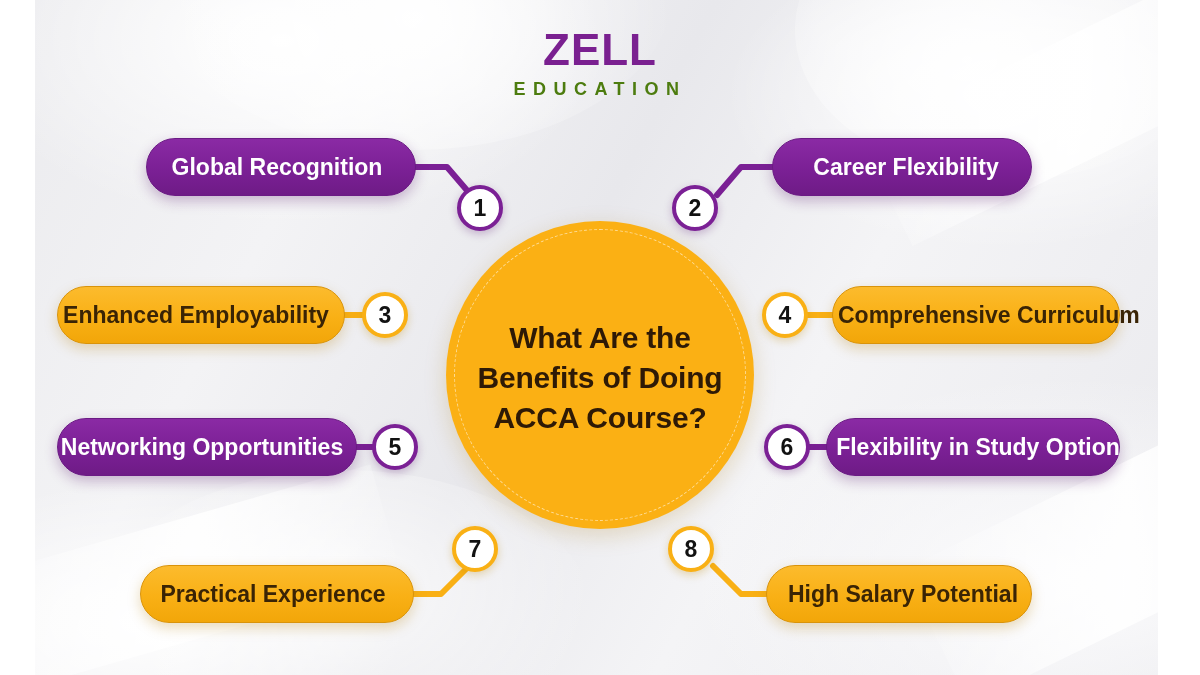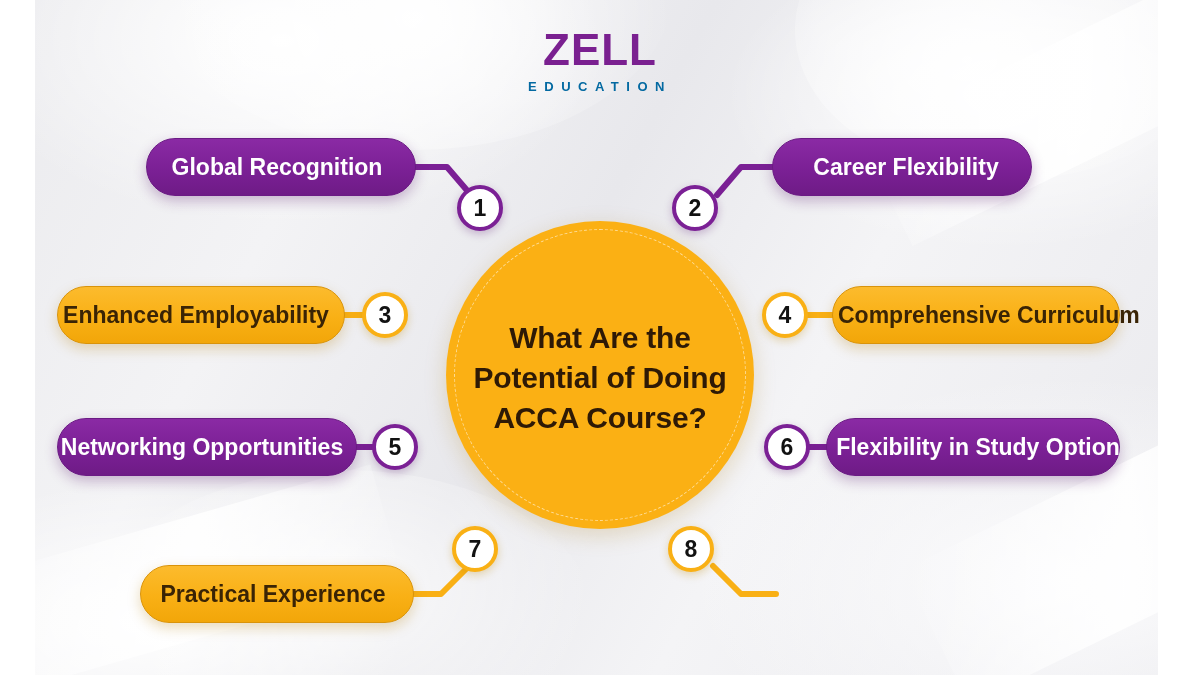--- a/index.html
+++ b/index.html
@@ -51,22 +51,22 @@
     text-align:center;z-index:6;
   }
   .logo-word{
     font-size:44px;font-weight:700;letter-spacing:1px;
     color:#7a2090;line-height:1;
     font-family:"Liberation Sans", sans-serif;
     display:inline-block;position:relative;
   }
   .logo-sub{
     margin-top:7px;
-    font-size:13px;letter-spacing:7.5px;
-    color:#0369a1;font-weight:600;
+    font-size:18px;letter-spacing:7.5px;
+    color:#4d7c0f;font-weight:600;
     font-family:"Liberation Sans", sans-serif;
   }
 
   
   .halo{
     position:absolute;left:412px;top:187px;width:376px;height:376px;
     border-radius:50%;
     background:radial-gradient(circle at 50% 50%,
       rgba(255,255,255,0) 0%,
       rgba(255,255,255,0) 72%,
@@ -177,21 +177,21 @@
     <path d="M 406 594 L 441 594 L 469 566" fill="none" stroke="#f9b015" stroke-width="6" stroke-linecap="round" stroke-linejoin="round"></path>
 
     <path d="M 713 566 L 741 594 L 776 594" fill="none" stroke="#f9b015" stroke-width="6" stroke-linecap="round" stroke-linejoin="round"></path>
   </svg>
 
   <div class="halo"></div>
   <div class="center-circle">
     <div class="center-dash"></div>
     <div class="center-text">
       <div>What Are the</div>
-      <div>Potential of Doing</div>
+      <div>Benefits of Doing</div>
       <div>ACCA Course?</div>
     </div>
   </div>
 
   <div class="pill purple" style="left:146px;top:138px;width:270px;justify-content:center;">
     <span class="ptxt" style="text-align:center;padding-right:8px;">Global Recognition</span>
   </div>
   <div class="num purple" style="left:457px;top:185px;">
     <span>1</span>
   </div>
@@ -231,17 +231,20 @@
     <span>6</span>
   </div>
 
   <div class="pill orange" style="left:140px;top:565px;width:274px;justify-content:center;">
     <span class="ptxt" style="text-align:center;padding-right:8px;">Practical Experience</span>
   </div>
   <div class="num orange" style="left:452px;top:526px;">
     <span>7</span>
   </div>
 
+  <div class="pill orange" style="left:766px;top:565px;width:266px;justify-content:center;">
+    <span class="ptxt" style="text-align:center;padding-left:8px;">High Salary Potential</span>
+  </div>
   <div class="num orange" style="left:668px;top:526px;">
     <span>8</span>
   </div>
 
 </div>
 
 </body></html>

